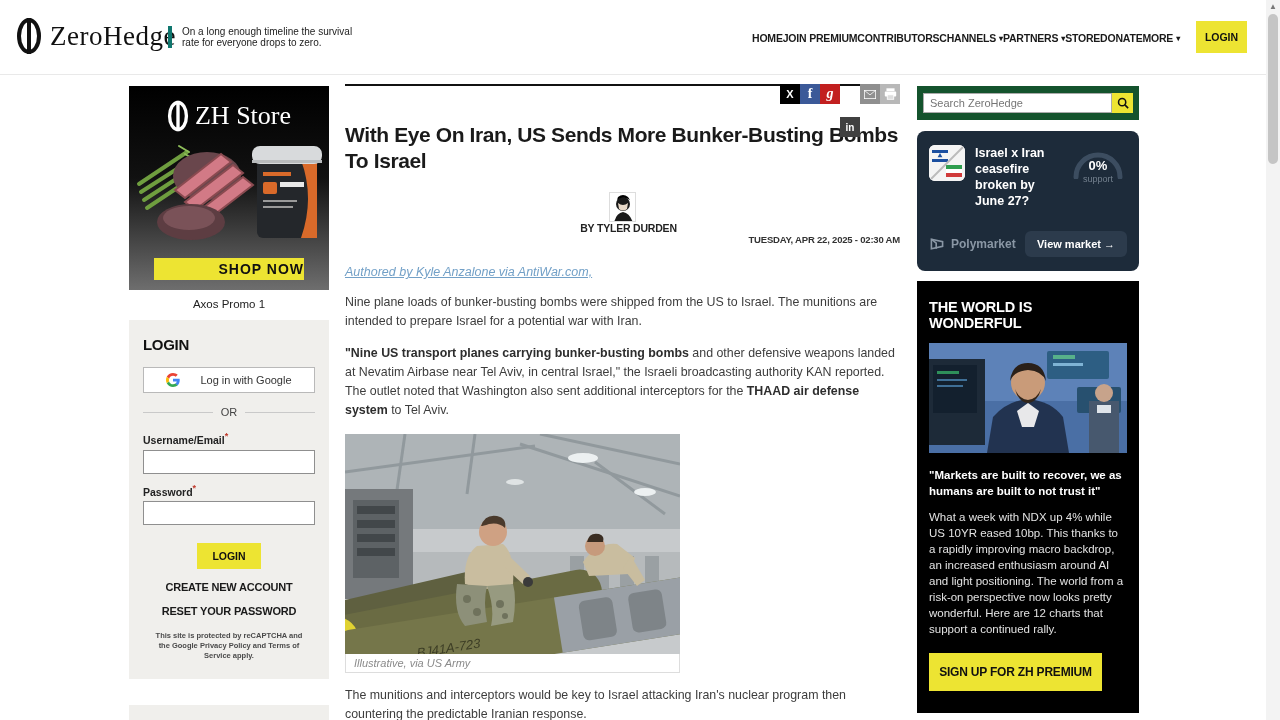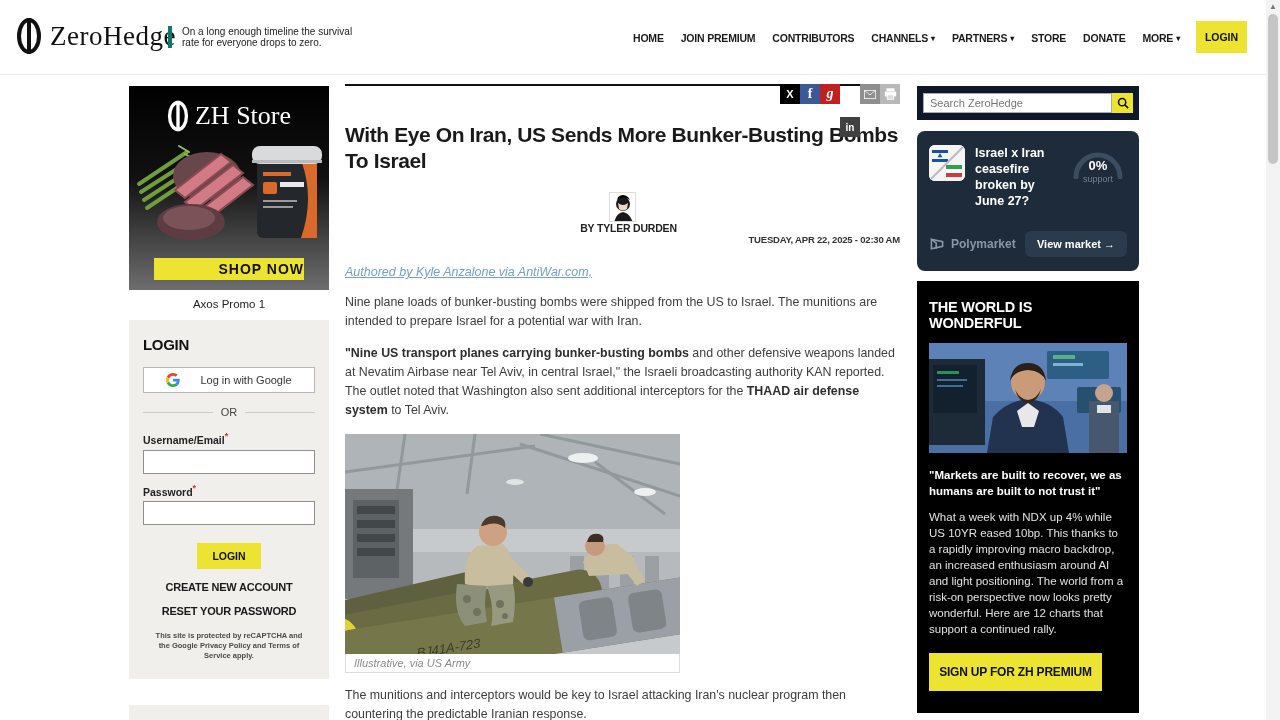--- a/index.html
+++ b/index.html
@@ -7,21 +7,21 @@
     font-family:"Liberation Sans", sans-serif; color:#333; }
   #app { position:relative; width:1280px; height:720px; }
 
   
   .header { position:absolute; top:0; left:0; width:1280px; height:75px; background:#fff;
     border-bottom:1px solid #e9e9e9; }
   .brand-wrap { position:absolute; left:16px; top:17px; display:flex; align-items:center; }
   .brand-name { font-family:"Liberation Serif", serif; font-size:27px; color:#111; margin-left:8px; letter-spacing:.5px; }
   .tagline { position:absolute; left:168px; top:26px; font-size:10px; line-height:11px; color:#222;
     border-left:4px solid #0f766e; padding-left:10px; }
-  .nav { position:absolute; right:100px; top:0; height:75px; display:flex; align-items:center; gap:17px; }
+  .nav { position:absolute; right:100px; top:0; height:75px; display:flex; align-items:center; }
   .nav-item { font-size:10.5px; font-weight:700; color:#1a1a1a; letter-spacing:-0.2px; cursor:pointer;
     text-transform:uppercase; white-space:nowrap; }
   .nav-item .caret { font-size:8px; margin-left:3px; position:relative; top:-1px; }
   .login-btn { position:absolute; right:33px; top:21px; width:51px; height:32px; background:#ede432;
     border:none; font-weight:700; font-size:10.5px; cursor:pointer; color:#111; }
 
   
   .scrollbar { position:absolute; right:0; top:0; width:14px; height:720px; background:#f3f3f3; }
   .scroll-up { position:absolute; top:2px; left:0; width:14px; text-align:center; font-size:8px; color:#777; }
   .scroll-thumb { position:absolute; top:14px; left:2px; width:10px; height:150px; background:#c5c5c5; border-radius:5px; }
@@ -67,21 +67,21 @@
   .source-link { display:inline-block; margin-top:20px; font-size:12.5px; font-style:italic; color:#72a0c7;
     text-decoration:underline; cursor:pointer; }
   .para { margin-top:13px; font-size:12.4px; line-height:19px; color:#3d3d3d; }
   .para .b { font-weight:700; color:#2d2d2d; }
   .figure { margin-top:14px; width:335px; }
   .figure-img { width:335px; height:220px; display:block; cursor:pointer; }
   .figure-cap { border:1px solid #ddd; border-top:none; padding:3px 8px; font-size:11px; font-style:italic; color:#8a8a8a; }
 
   
   .right-sb { position:absolute; left:917px; top:86px; width:222px; }
-  .search-wrap { background:#0f172a; padding:7px 6px; display:flex; }
+  .search-wrap { background:#14532d; padding:7px 6px; display:flex; }
   .search-input { flex:1; height:20px; border:1px solid #aaa; background:#fff; padding:0 6px; font-size:11px; color:#555; }
   .search-btn { width:21px; height:20px; background:#ede432; border:none; cursor:pointer; display:flex;
     align-items:center; justify-content:center; font-size:12px; color:#111; padding:0; }
   .poly { margin-top:11px; background:#1d2b3a; border-radius:8px; padding:14px 12px 14px; color:#fff; }
   .poly-top { display:flex; gap:10px; }
   .poly-flag { width:36px; height:36px; border-radius:6px; background:#fff; flex:none; overflow:hidden; }
   .poly-q { font-size:12.5px; font-weight:700; line-height:16px; flex:1; cursor:pointer; }
   .poly-gauge { width:58px; flex:none; position:relative; text-align:center; }
   .poly-pct { position:absolute; left:0; right:0; top:13px; font-size:13px; font-weight:700; color:#fff; }
   .poly-chance { position:absolute; left:0; right:0; top:29px; font-size:9px; color:#73808e; }

